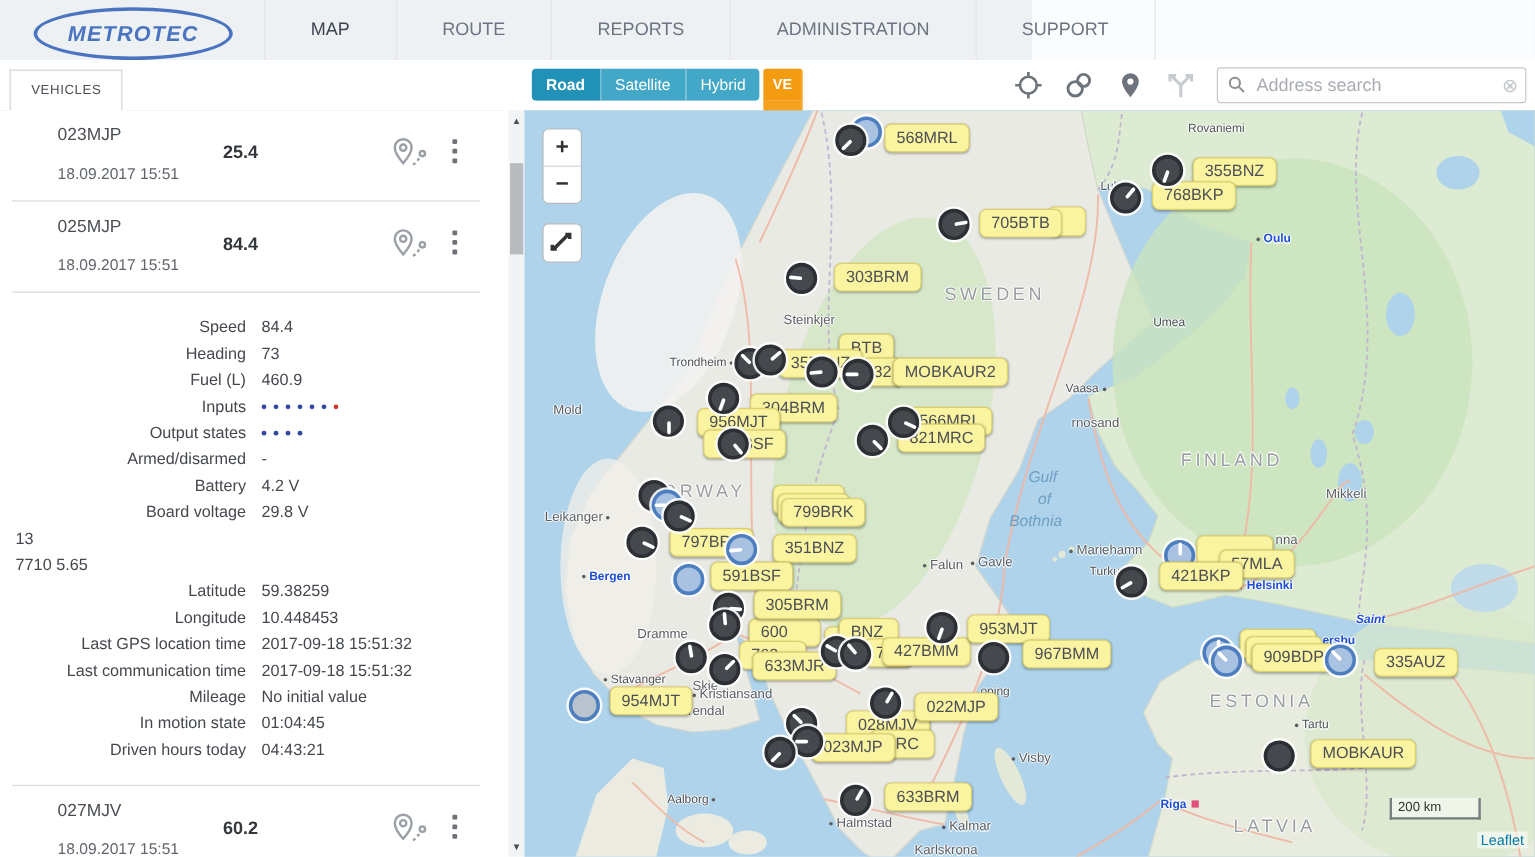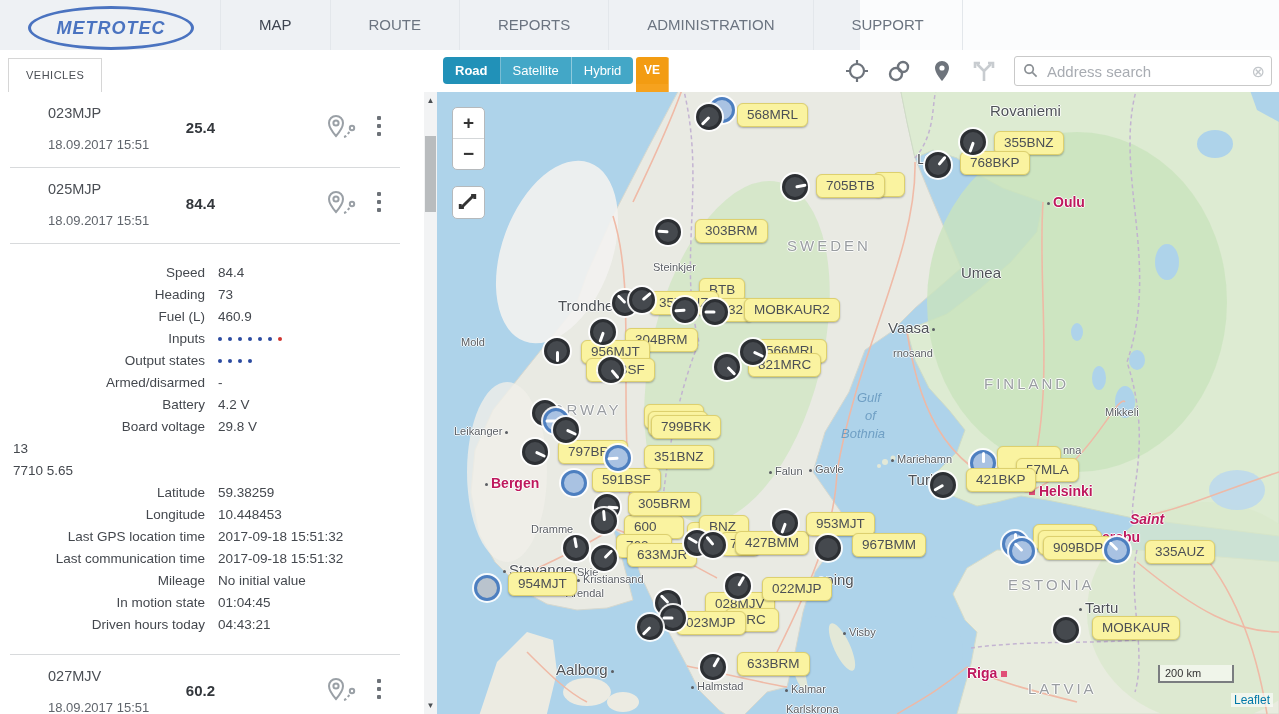--- a/index.html
+++ b/index.html
@@ -61,22 +61,22 @@
     font-size:13.5px;color:#4b4f55;white-space:nowrap;box-shadow:0 1px 2px rgba(0,0,0,.28);cursor:pointer;height:17px;line-height:17px;}
   .plate-label.blank{height:18px;}
   .marker{position:absolute;width:20px;height:20px;border-radius:50%;border:3px solid #2c2f33;background:#45494e;
     box-shadow:0 0 0 2px rgba(255,255,255,.9);margin:-13px 0 0 -13px;cursor:pointer;}
   .marker.blue{border-color:#4d7fc0;background:#a9c2e2;}
   .marker.plain{border-color:#4d7fc0;background:#b9c3cd;}
   .needle{position:absolute;left:50%;top:50%;width:3px;height:11px;margin:-11px 0 0 -1.5px;
     transform-origin:50% 100%;background:#fff;border-radius:2px;}
   .city{position:absolute;color:#4e5257;white-space:nowrap;text-shadow:0 1px 0 rgba(255,255,255,.8),0 -1px 0 rgba(255,255,255,.8),1px 0 0 rgba(255,255,255,.8),-1px 0 0 rgba(255,255,255,.8);}
   .city.s{font-size:11px;color:#5a5e63;}
-  .city.m{font-size:15px;text-align:right;}
-  .city.b{font-size:14px;font-weight:bold;color:#be185d;}
+  .city.m{font-size:10px;text-align:right;}
+  .city.b{font-size:10px;font-weight:bold;color:#1d4ed8;}
   .city.c{font-size:15px;color:#999da1;letter-spacing:3px;}
   .city.w{font-size:13px;font-style:italic;color:#6f9fc4;text-shadow:none;}
   .cdot{display:inline-block;width:3px;height:3px;background:#5a5e63;border-radius:50%;vertical-align:middle;margin:0 3px;}
   .pdot{display:inline-block;width:6px;height:6px;background:#e04f77;vertical-align:middle;margin:0 4px;}
   #zoom-ctrl{position:absolute;left:15px;top:15px;width:31px;border:1px solid #b5b9bc;border-radius:5px;background:#fff;z-index:50;}
   .zbtn{height:30px;line-height:30px;text-align:center;font-size:19px;font-weight:bold;color:#333;cursor:pointer;}
   #zoom-in{border-bottom:1px solid #d4d7d9;}
   #expand-ctrl{position:absolute;left:15px;top:94px;width:31px;height:31px;border:1px solid #b5b9bc;border-radius:5px;background:#fff;z-index:50;cursor:pointer;}
   #scalebar{position:absolute;left:721px;top:573px;z-index:40;border:2px solid #7a7d80;border-top:none;background:rgba(255,255,255,.55);
     font-size:11px;color:#333;padding:1px 5px 0;height:15px;line-height:14px;width:62px;}
@@ -383,21 +383,21 @@
       <span class="city b" style="left: 693px; top: 419px; z-index: 5; font-style: italic;">Saint</span>
       <span class="city b" style="left: 665px; top: 437px; z-index: 5;">ersbu</span>
       <span class="city s" style="left: 451px; top: 361px; z-index: 5;"><span class="cdot"></span>Mariehamn</span>
       <span class="city m" style="left: 471px; top: 379px; z-index: 5;">Turku</span>
       <span class="city b" style="left: 588px; top: 391px; z-index: 5;"><span class="pdot"></span>Helsinki</span>
       <span class="city s" style="left: 626px; top: 352px; z-index: 5;">nna</span>
       <span class="city c" style="left: 571px; top: 484px; z-index: 5;">ESTONIA</span>
       <span class="city m" style="left: 639px; top: 507px; z-index: 5;"><span class="cdot"></span>Tartu</span>
       <span class="city b" style="left: 530px; top: 573px; z-index: 5;">Riga<span class="pdot"></span></span>
       <span class="city c" style="left: 591px; top: 588px; z-index: 5;">LATVIA</span>
-      <span class="city s" style="left: 325px; top: 611px; z-index: 5; margin-left: 24px;">Karlskrona</span>
+      <span class="city s" style="left: 325px; top: 611px; z-index: 5;">Karlskrona</span>
       <div class="plate-label" style="left: 300px; top: 11px; z-index: 12;">568MRL</div>
       <div class="plate-label" style="left: 557px; top: 39px; z-index: 12;">355BNZ</div>
       <div class="plate-label" style="left: 523px; top: 59px; z-index: 12;">768BKP</div>
       <div class="plate-label blank" style="left: 436px; top: 80px; z-index: 8; width: 12px;"></div>
       <div class="plate-label" style="left: 379px; top: 82px; z-index: 12;">705BTB</div>
       <div class="plate-label" style="left: 258px; top: 127px; z-index: 12;">303BRM</div>
       <div class="plate-label" style="left: 262px; top: 186px; z-index: 8;">BTB</div>
       <div class="plate-label" style="left: 212px; top: 199px; z-index: 12;">357BNZ</div>
       <div class="plate-label" style="left: 281px; top: 206px; z-index: 9;">32</div>
       <div class="plate-label" style="left: 307px; top: 206px; z-index: 13;">MOBKAUR2</div>

